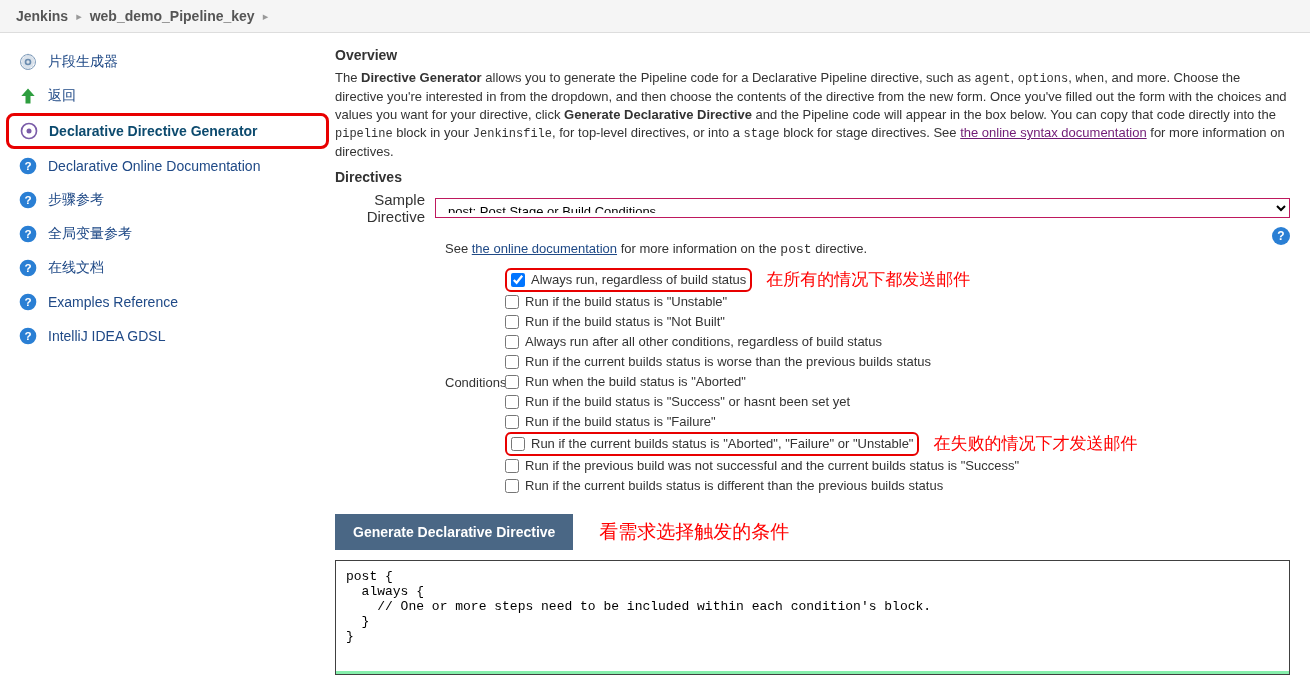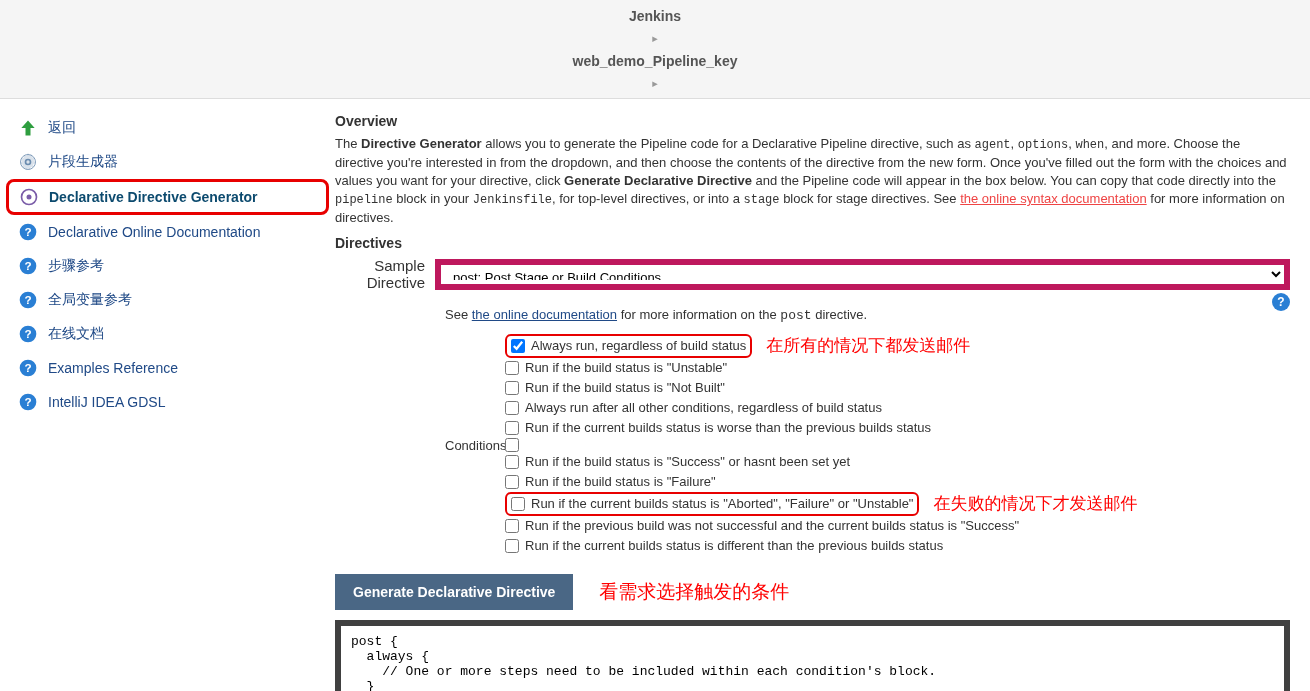--- a/index.html
+++ b/index.html
@@ -1,80 +1,80 @@
 <!DOCTYPE html>
 <html><head>
 <meta charset="utf-8">
 <style>
 * { box-sizing: border-box; margin: 0; padding: 0; }
 body { font-family: Arial, Helvetica, sans-serif; font-size: 13px; color: #333; background: #fff; }
-.breadcrumb { background: #f5f5f5; border-bottom: 1px solid #ddd; padding: 8px 16px; display: flex; align-items: center; gap: 8px; flex-direction: column; }
+.breadcrumb { background: #f5f5f5; border-bottom: 1px solid #ddd; padding: 8px 16px; display: flex; align-items: center; gap: 8px; }
 .breadcrumb a { color: #555; text-decoration: none; font-weight: bold; font-size: 14px; }
 .breadcrumb .sep { color: #999; font-size: 11px; }
 .layout { display: flex; }
 .sidebar { width: 335px; padding: 12px 0; flex-shrink: 0; }
 .sidebar-item { display: flex; align-items: center; padding: 7px 18px; gap: 10px; cursor: pointer; color: #204a87; font-size: 14px; }
 .sidebar-item .icon { width: 20px; height: 20px; display: flex; align-items: center; justify-content: center; flex-shrink: 0; }
 .sidebar-item.highlighted { border: 3px solid #e80000; border-radius: 8px; margin: 0 6px; padding: 5px 10px; color: #0c4a6e; font-weight: bold; }
 .main { flex: 1; padding: 14px 20px 14px 0; }
 h4.section { font-size: 14px; font-weight: bold; color: #333; margin-bottom: 6px; }
 .overview p { font-size: 13px; line-height: 1.4; color: #333; margin-bottom: 8px; }
 .overview code { font-family: "Courier New", monospace; font-size: 12px; }
-.overview a { color: #ef4444; }
+.overview a { color: #701a75; }
 .form-row { display: flex; align-items: center; margin: 4px 0; }
 .form-label { width: 100px; text-align: right; padding-right: 10px; font-size: 15px; color: #333; flex-shrink: 0; }
 .form-field { flex: 1; }
-select.directive { width: 100%; padding: 4px 8px; font-size: 13px; border: 6px solid #be185d; background: #fff; height: 31px; }
+select.directive { width: 100%; padding: 4px 8px; font-size: 13px; border: 1px solid #be185d; background: #fff; height: 20px; }
 .help-area { margin-left: 110px; margin-top: 16px; }
 .help-line { font-size: 13px; color: #333; }
 .help-line a { color: #204a87; text-decoration: underline; }
 .help-line code { font-family: "Courier New", monospace; }
 .help-icon-right { float: right; width: 18px; height: 18px; border-radius: 50%; background: #2a7fd4; color: #fff; display: flex; align-items: center; justify-content: center; font-weight: bold; font-size: 12px; margin-top: -2px; }
 .cond-row { display: flex; align-items: center; margin-top: 11px; }
 .cond-label { width: 60px; text-align: right; padding-right: 10px; font-size: 13px; color: #333; flex-shrink: 0; }
 .cond-list { flex: 1; }
 .cond-item { display: flex; align-items: center; gap: 6px; font-size: 13px; color: #333; line-height: 20px; margin-bottom: 0; }
 .cond-item input[type=checkbox] { width: 14px; height: 14px; }
 .red-box { border: 2px solid #e80000; border-radius: 6px; padding: 0 4px; display: inline-flex; align-items: center; gap: 6px; }
 .red-annot { color: #ff0000; font-size: 17px; margin-left: 8px; font-family: SimSun, serif; }
 .gen-row { display: flex; align-items: center; gap: 18px; margin: 18px 0 10px 0; }
 .gen-btn { background: #4a6785; color: #fff; border: none; padding: 10px 18px; font-size: 14px; font-weight: bold; cursor: pointer; }
-.code-box { width: 100%; border: 6px solid #404040; background: #a3a3a3; position: relative; }
+.code-box { width: 100%; border: 1px solid #404040; background: #86efac; position: relative; }
 .code-box textarea { width: 100%; height: 110px; border: none; padding: 8px 10px; font-family: "Courier New", monospace; font-size: 13px; resize: none; outline: none; overflow-y: scroll; }
 .svg-icon { width: 20px; height: 20px; }
 </style>
 </head>
 <body>
 
 <div class="breadcrumb">
   <a href="#">Jenkins</a>
   <span class="sep">▸</span>
   <a href="#">web_demo_Pipeline_key</a>
   <span class="sep">▸</span>
 </div>
 
 <div class="layout">
   <div class="sidebar" id="sidebar">
       <div class="sidebar-item">
         <span class="icon">
           <svg class="svg-icon" viewBox="0 0 24 24">
-            <path fill="#2e9e3f" d="M12 3l8 9h-5v9h-6v-9H4z"></path>
-          </svg>
-        </span>
-        <span>返回</span>
-      </div>
-      <div class="sidebar-item">
-        <span class="icon">
-          <svg class="svg-icon" viewBox="0 0 24 24">
             <circle cx="12" cy="12" r="3" fill="none" stroke="#6a8caf" stroke-width="2"></circle>
             <path fill="#6a8caf" d="M12 1l1.5 3 3-1 .5 3.3 3.2.9-1.3 3 2.1 2.6-2.7 1.8.3 3.3-3.2.5L14 22l-2-2.5L10 22l-1.5-2.9-3.2-.5.3-3.3L2.9 13.5 5 10.9 3.7 7.9l3.2-.9.5-3.3 3 1z" opacity=".25"></path>
             <circle cx="12" cy="12" r="9" fill="none" stroke="#6a8caf" stroke-width="1"></circle>
           </svg>
         </span>
         <span>片段生成器</span>
+      </div>
+      <div class="sidebar-item">
+        <span class="icon">
+          <svg class="svg-icon" viewBox="0 0 24 24">
+            <path fill="#2e9e3f" d="M12 3l8 9h-5v9h-6v-9H4z"></path>
+          </svg>
+        </span>
+        <span>返回</span>
       </div>
       <div class="sidebar-item highlighted">
         <span class="icon">
           <svg class="svg-icon" viewBox="0 0 24 24">
             <circle cx="12" cy="12" r="9" fill="none" stroke="#7a5ca8" stroke-width="2"></circle>
             <circle cx="12" cy="12" r="3" fill="#7a5ca8"></circle>
           </svg>
         </span>
         <span>Declarative Directive Generator</span>
       </div>
@@ -181,20 +181,21 @@
             <div class="cond-item">
               <input type="checkbox" style="">
               <span>Always run after all other conditions, regardless of build status</span>
             </div>
             <div class="cond-item">
               <input type="checkbox" style="">
               <span>Run if the current builds status is worse than the previous builds status</span>
             </div>
             <div class="cond-item">
               <input type="checkbox" style="">
+              <span>Run when the build status is "Aborted"</span>
             </div>
             <div class="cond-item">
               <input type="checkbox" style="">
               <span>Run if the build status is "Success" or hasnt been set yet</span>
             </div>
             <div class="cond-item">
               <input type="checkbox" style="">
               <span>Run if the build status is "Failure"</span>
             </div>
             <div class="cond-item">

